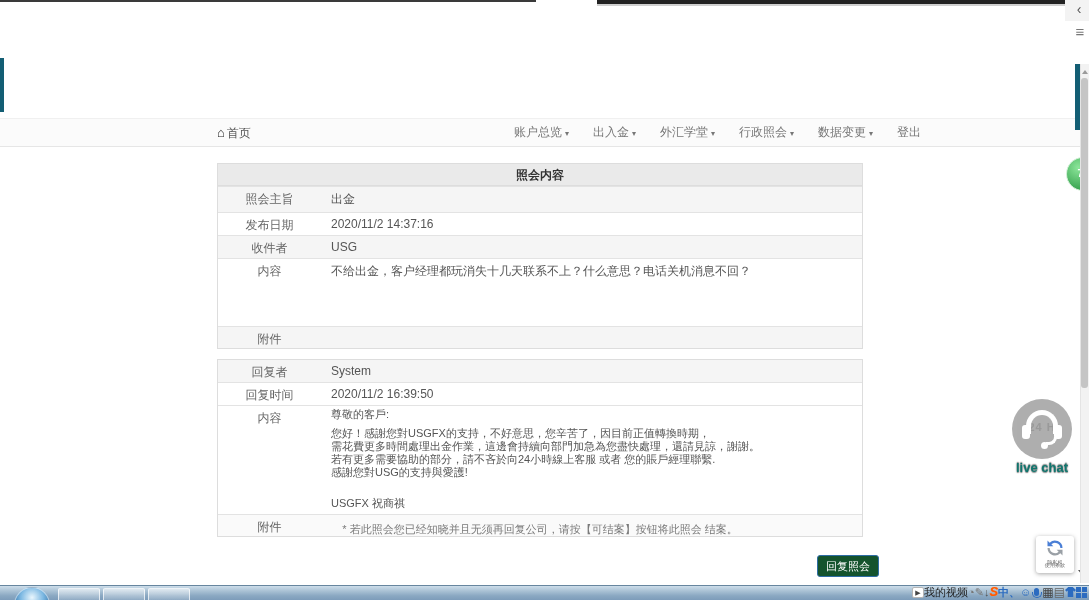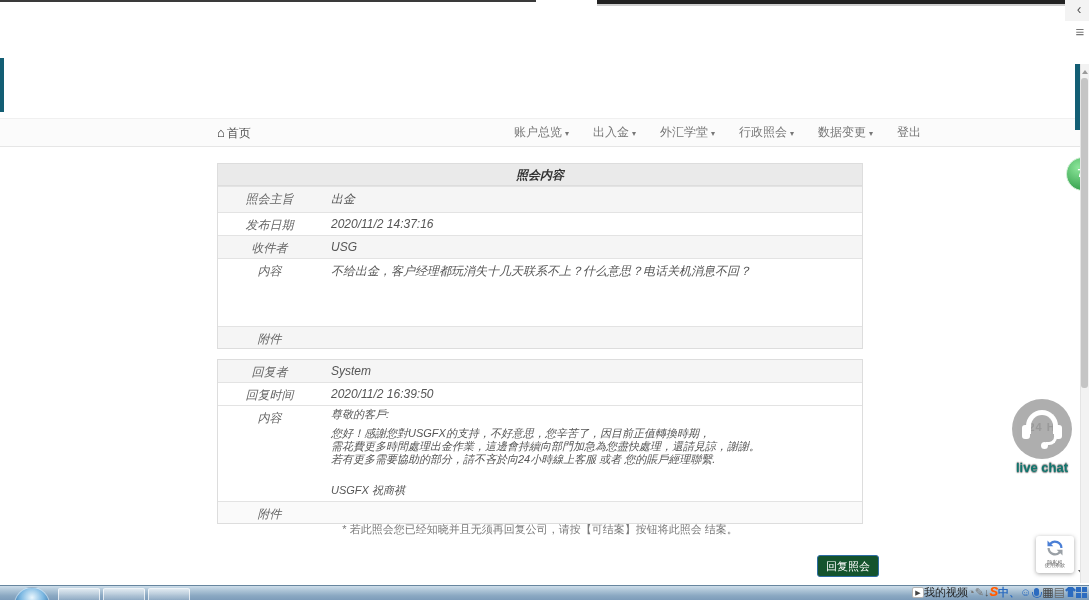--- a/index.html
+++ b/index.html
@@ -25,21 +25,21 @@
 
   
   .navbar { position:absolute; left:0; top:118px; width:1080px; height:29px; background:#fbfbfb; border-top:1px solid #f0f0f0; border-bottom:1px solid #e6e6e6;padding-left:24px; }
   .nav-home { position:absolute; left:217px; top:6px; font-size:12px; color:#555; cursor:pointer; }
   .nav-home .home-ico { color:#222; font-size:13px; margin-right:2px; }
   .nav-menu { position:absolute; right:159px; top:0; height:27px; display:flex; align-items:center; column-gap:24px; }
   .nav-item { font-size:12px; color:#777; cursor:pointer; white-space:nowrap; }
   .nav-item .caret { font-size:8px; color:#777; margin-left:3px; }
 
   
-  .panel { position:absolute; left:217px; top:163px; width:646px;font-style:italic; }
+  .panel { position:absolute; left:217px; top:163px; width:646px; }
   .tbl { width:646px; border:1px solid #ddd; background:#fff; }
   .tbl + .tbl { margin-top:10px; }
   .tbl-head { height:22px; line-height:22px; background:#eaeaea; border-bottom:1px solid #ddd; text-align:center; font-size:12px; font-weight:bold; color:#333; }
   .row { display:flex; border-top:1px solid #e3e3e3; }
   .row:first-child { border-top:none; }
   .row.gray { background:#f5f5f5; }
   .row.soft { background:#fafafa; }
   .cell-label { width:103px; text-align:center; font-size:12px; color:#666; padding-top:4px; }
   .cell-value { flex:1; font-size:12px; color:#555; padding:4px 8px 4px 10px; }
   .row.h22 { min-height:22px; } .row.h21 { min-height:21px; }
@@ -168,20 +168,21 @@
         <div class="cell-label">回复时间</div>
         <div class="cell-value">2020/11/2 16:39:50</div>
       </div>
       <div class="row reply-tall">
         <div class="cell-label">内容</div>
         <div class="cell-value reply-content">
           <div class="greet">尊敬的客戶:</div>
           <div>您好！感謝您對USGFX的支持，不好意思，您辛苦了，因目前正值轉換時期，</div>
           <div>需花費更多時間處理出金作業，這邊會持續向部門加急為您盡快處理，還請見諒，謝謝。</div>
           <div>若有更多需要協助的部分，請不吝於向24小時線上客服 或者 您的賬戶經理聯繫.</div>
+          <div>感謝您對USG的支持與愛護!</div>
           <div class="sig">USGFX 祝商祺</div>
         </div>
       </div>
       <div class="row h21 soft">
         <div class="cell-label">附件</div>
         <div class="cell-value"></div>
       </div>
     </div>
   </div>
 

